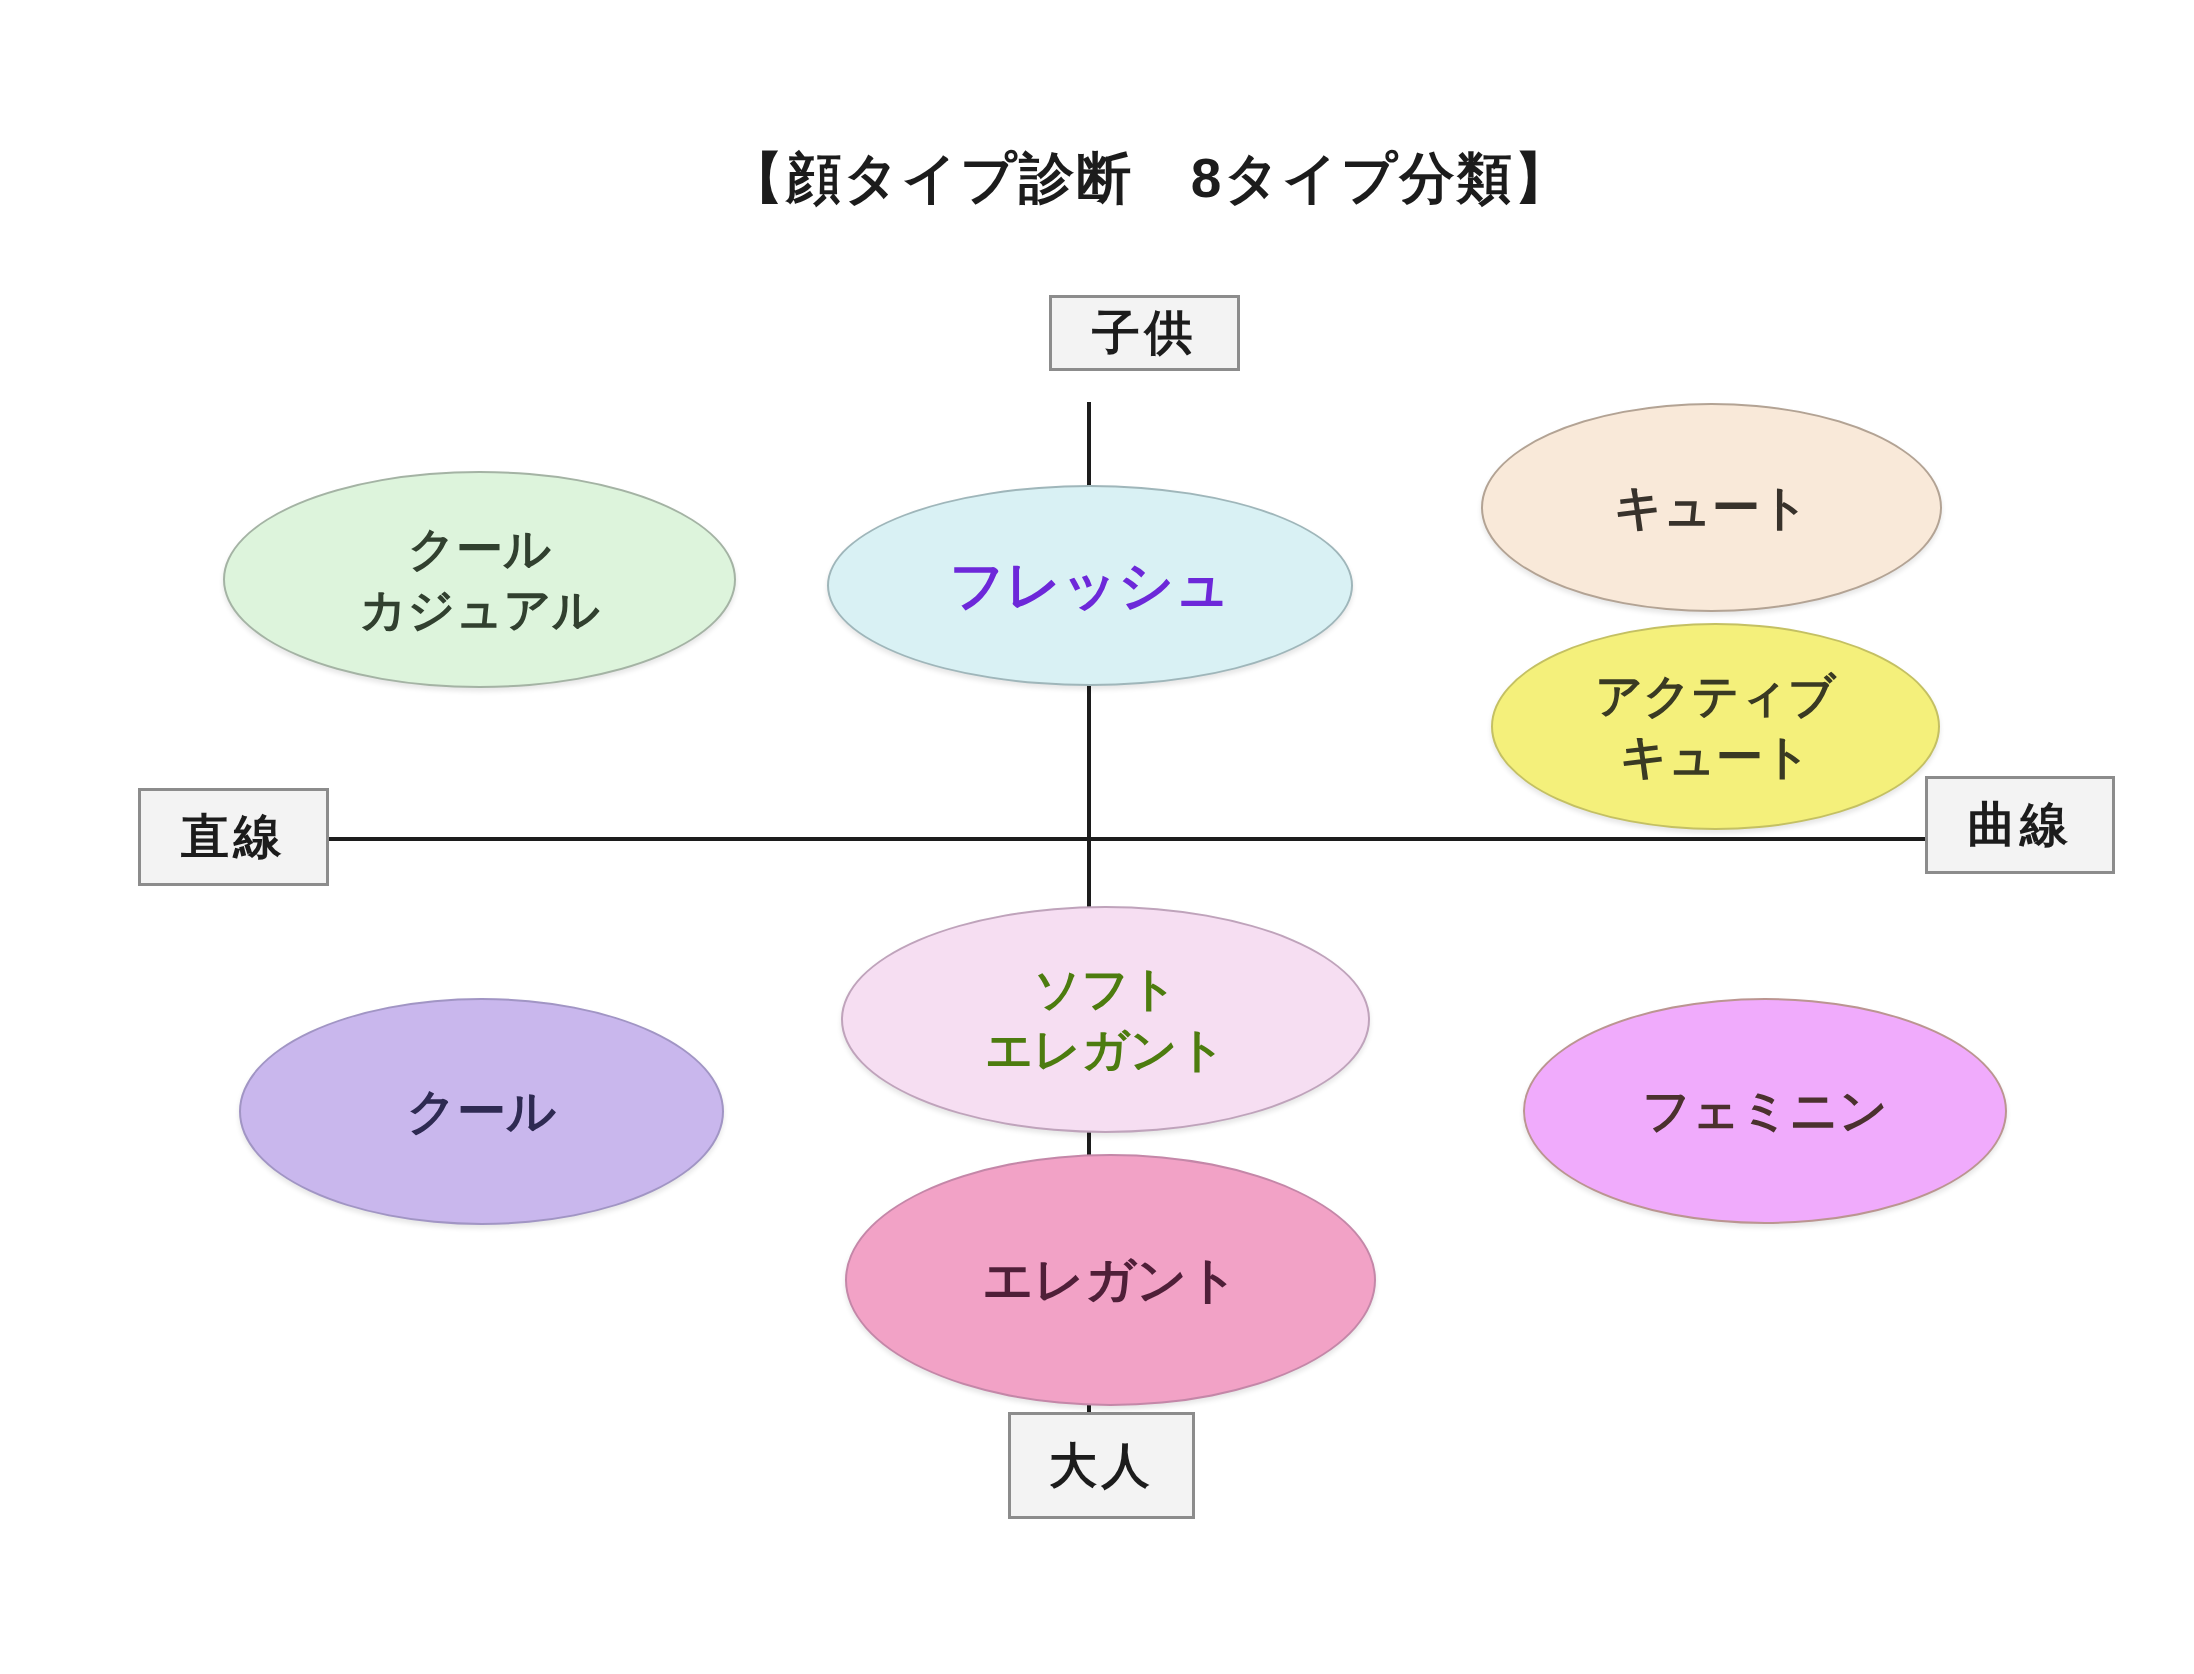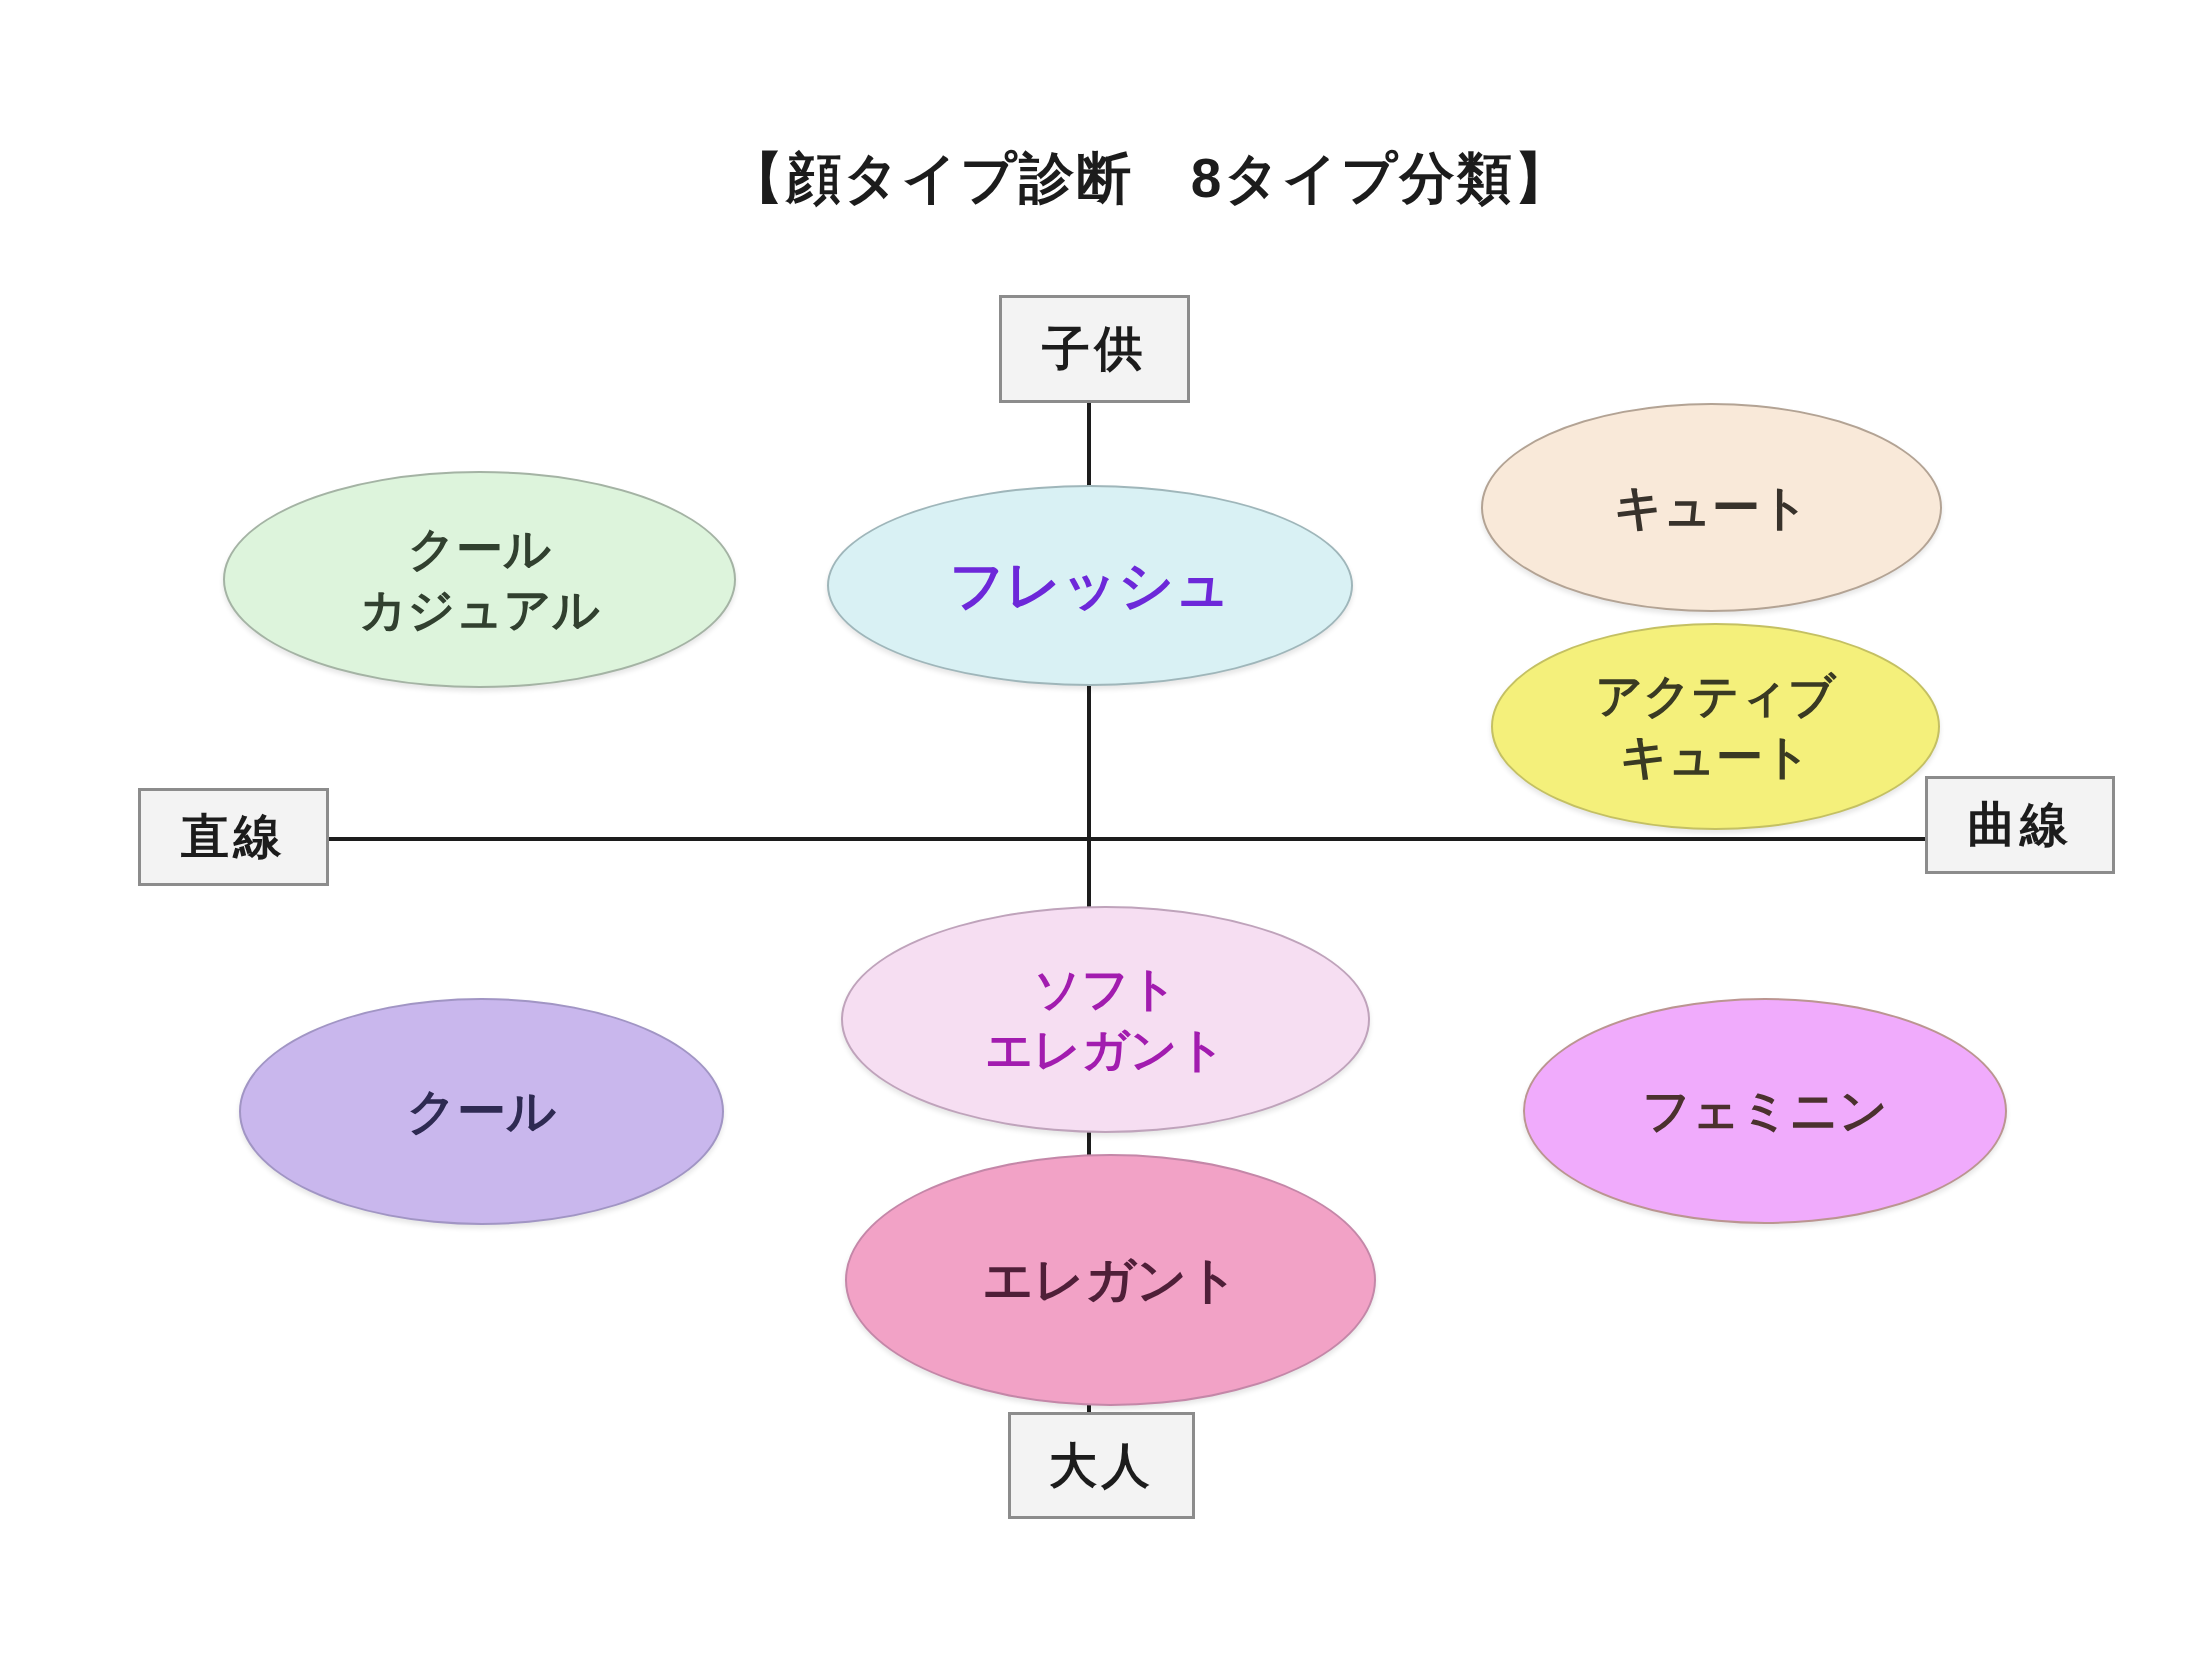--- a/index.html
+++ b/index.html
@@ -72,21 +72,21 @@
     background: #f3f3f3;
     display: flex;
     align-items: center;
     justify-content: center;
     font-size: 48px;
     font-weight: 700;
     color: #1c1c1c;
     letter-spacing: 4.6px;
     box-sizing: border-box;
   }
-  .box-child    { left: 999px; top: 295px;  width: 191px; height: 108px; }
+  .box-child    { left: 1049px; top: 295px;  width: 191px; height: 76px; }
   .box-adult    { left: 1008px; top: 1412px; width: 187px; height: 107px; }
   .box-straight { left: 138px;  top: 788px; width: 191px; height: 98px; }
   .box-curved   { left: 1925px; top: 776px; width: 190px; height: 98px; }
 </style>
 </head>
 <body>
 
 <div id="canvas">
 
   <div class="title">【顔タイプ診断　8タイプ分類】</div>
@@ -109,21 +109,21 @@
 
   <div class="bubble b-active-cute" style="background-color: rgb(244, 240, 123); border-color: rgb(196, 192, 99); color: rgb(58, 58, 35);">
     <span class="bubble-label">アクティブ
 キュート</span>
   </div>
 
   <div class="bubble b-cool" style="background-color: rgb(201, 183, 237); border-color: rgb(161, 149, 196); color: rgb(46, 42, 82);">
     <span class="bubble-label">クール</span>
   </div>
 
-  <div class="bubble b-soft-elegant" style="background-color: rgb(246, 222, 242); border-color: rgb(191, 163, 187); color: #a21caf;">
+  <div class="bubble b-soft-elegant" style="background-color: rgb(246, 222, 242); border-color: rgb(191, 163, 187); color: #4d7c0f;">
     <span class="bubble-label">ソフト
 エレガント</span>
   </div>
 
   <div class="bubble b-elegant" style="background-color: rgb(242, 162, 198); border-color: rgb(196, 135, 168); color: rgb(79, 31, 56);">
     <span class="bubble-label">エレガント</span>
   </div>
 
   <div class="bubble b-feminine" style="background-color: #f0abfc; border-color: rgb(187, 149, 145); color: rgb(75, 49, 46);">
     <span class="bubble-label">フェミニン</span>

